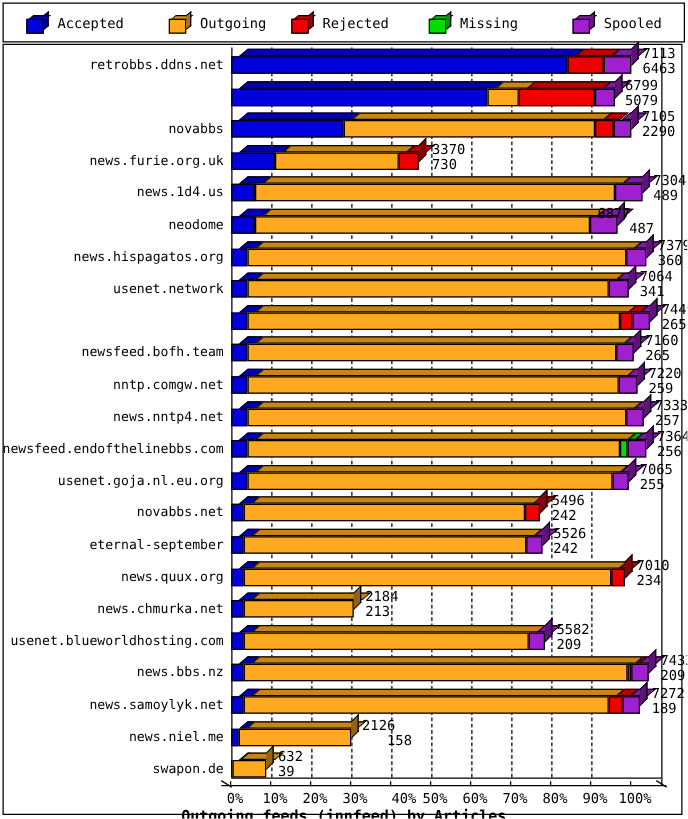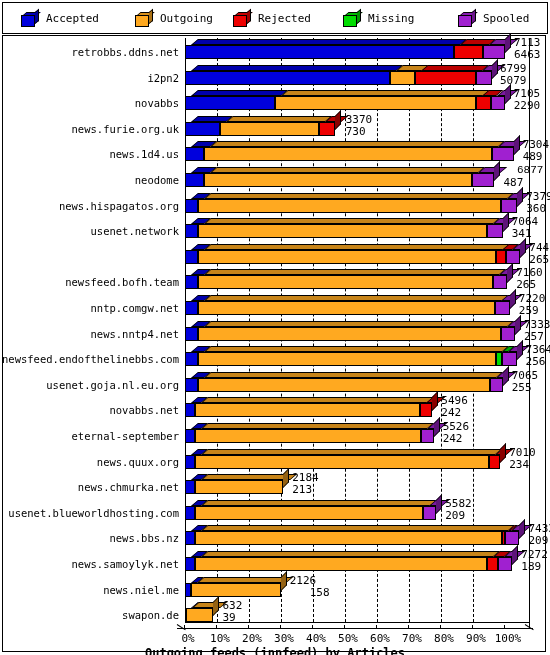--- a/index.html
+++ b/index.html
@@ -109,21 +109,20 @@
           <div class="seg-top" style="left: 6px; top: -6px; width: 268.8px; background: rgb(0, 0, 172);"></div>
           <div class="seg" style="left: 0px; width: 268.8px; background: rgb(0, 0, 221);"></div>
           <div class="seg-top" style="left: 274.8px; top: -6px; width: 28.8px; background: rgb(186, 0, 0);"></div>
           <div class="seg" style="left: 268.8px; width: 28.8px; background: rgb(238, 0, 0);"></div>
           <div class="seg-top" style="left: 303.6px; top: -6px; width: 22.4px; background: rgb(125, 25, 162);"></div>
           <div class="seg-side" style="left: 320px; background: rgb(93, 19, 121);"></div>
           <div class="seg" style="left: 297.6px; width: 22.4px; background: rgb(160, 32, 208);"></div>
         </div>
         <div class="valtxt" style="left: 511px; top: 1px;">7113</div>
         <div class="valtxt" style="left: 511px; top: 13px;">6463</div>
-        <div class="ylabel" style="right: 368px; top: 36.6px;">i2pn2</div>
         <div class="bar" style="left: 182px; top: 34.6px; width: 330px;">
           <div class="seg-top" style="left: 6px; top: -6px; width: 204.8px; background: rgb(0, 0, 172);"></div>
           <div class="seg" style="left: 0px; width: 204.8px; background: rgb(0, 0, 221);"></div>
           <div class="seg-top" style="left: 210.8px; top: -6px; width: 25.6px; background: rgb(199, 132, 25);"></div>
           <div class="seg" style="left: 204.8px; width: 25.6px; background: rgb(255, 169, 32);"></div>
           <div class="seg-top" style="left: 236.4px; top: -6px; width: 60.8px; background: rgb(186, 0, 0);"></div>
           <div class="seg" style="left: 230.4px; width: 60.8px; background: rgb(238, 0, 0);"></div>
           <div class="seg-top" style="left: 297.2px; top: -6px; width: 16px; background: rgb(125, 25, 162);"></div>
           <div class="seg-side" style="left: 307.2px; background: rgb(93, 19, 121);"></div>
           <div class="seg" style="left: 291.2px; width: 16px; background: rgb(160, 32, 208);"></div>
@@ -171,21 +170,21 @@
         <div class="ylabel" style="right: 368px; top: 139px;">neodome</div>
         <div class="bar" style="left: 182px; top: 137px; width: 330px;">
           <div class="seg-top" style="left: 6px; top: -6px; width: 19.2px; background: rgb(0, 0, 172);"></div>
           <div class="seg" style="left: 0px; width: 19.2px; background: rgb(0, 0, 221);"></div>
           <div class="seg-top" style="left: 25.2px; top: -6px; width: 267.84px; background: rgb(199, 132, 25);"></div>
           <div class="seg" style="left: 19.2px; width: 267.84px; background: rgb(255, 169, 32);"></div>
           <div class="seg-top" style="left: 293.04px; top: -6px; width: 22.4px; background: rgb(125, 25, 162);"></div>
           <div class="seg-side" style="left: 309.44px; background: rgb(93, 19, 121);"></div>
           <div class="seg" style="left: 287.04px; width: 22.4px; background: rgb(160, 32, 208);"></div>
         </div>
-        <div class="valtxt" style="left: 514px; top: 129px; font-family: Liberation Mono, monospace;">6877</div>
+        <div class="valtxt" style="left: 475px; top: 129px;">6877</div>
         <div class="valtxt" style="left: 500.44px; top: 141px;">487</div>
         <div class="ylabel" style="right: 368px; top: 164.6px;">news.hispagatos.org</div>
         <div class="bar" style="left: 182px; top: 162.6px; width: 330px;">
           <div class="seg-top" style="left: 6px; top: -6px; width: 12.8px; background: rgb(0, 0, 172);"></div>
           <div class="seg" style="left: 0px; width: 12.8px; background: rgb(0, 0, 221);"></div>
           <div class="seg-top" style="left: 18.8px; top: -6px; width: 303.36px; background: rgb(199, 132, 25);"></div>
           <div class="seg" style="left: 12.8px; width: 303.36px; background: rgb(255, 169, 32);"></div>
           <div class="seg-top" style="left: 322.16px; top: -6px; width: 16px; background: rgb(125, 25, 162);"></div>
           <div class="seg-side" style="left: 332.16px; background: rgb(93, 19, 121);"></div>
           <div class="seg" style="left: 316.16px; width: 16px; background: rgb(160, 32, 208);"></div>
@@ -391,21 +390,21 @@
         <div class="axisline" style="left: 522px; top: 588.2px; width: 10px; height: 1px; transform: rotate(32deg); transform-origin: left center;"></div>
         <div class="tick" style="left: 181px; top: 589.2px; height: 4px;"></div>
         <div class="xlab" style="left: 168px; top: 596.2px; width: 34px; text-align: center;">0%</div>
         <div class="tick" style="left: 213px; top: 589.2px; height: 4px;"></div>
         <div class="xlab" style="left: 200px; top: 596.2px; width: 34px; text-align: center;">10%</div>
         <div class="tick" style="left: 245px; top: 589.2px; height: 4px;"></div>
         <div class="xlab" style="left: 232px; top: 596.2px; width: 34px; text-align: center;">20%</div>
         <div class="tick" style="left: 277px; top: 589.2px; height: 4px;"></div>
         <div class="xlab" style="left: 264px; top: 596.2px; width: 34px; text-align: center;">30%</div>
         <div class="tick" style="left: 309px; top: 589.2px; height: 4px;"></div>
-        <div class="xlab" style="left: 296px; top: 596.2px; width: 34px; text-align: center;">40%</div>
+        <div class="xlab" style="left: 296px; top: 596.2px; width: 34px; text-align: right;">40%</div>
         <div class="tick" style="left: 341px; top: 589.2px; height: 4px;"></div>
         <div class="xlab" style="left: 328px; top: 596.2px; width: 34px; text-align: center;">50%</div>
         <div class="tick" style="left: 373px; top: 589.2px; height: 4px;"></div>
         <div class="xlab" style="left: 360px; top: 596.2px; width: 34px; text-align: center;">60%</div>
         <div class="tick" style="left: 405px; top: 589.2px; height: 4px;"></div>
         <div class="xlab" style="left: 392px; top: 596.2px; width: 34px; text-align: center;">70%</div>
         <div class="tick" style="left: 437px; top: 589.2px; height: 4px;"></div>
         <div class="xlab" style="left: 424px; top: 596.2px; width: 34px; text-align: center;">80%</div>
         <div class="tick" style="left: 469px; top: 589.2px; height: 4px;"></div>
         <div class="xlab" style="left: 456px; top: 596.2px; width: 34px; text-align: center;">90%</div>

